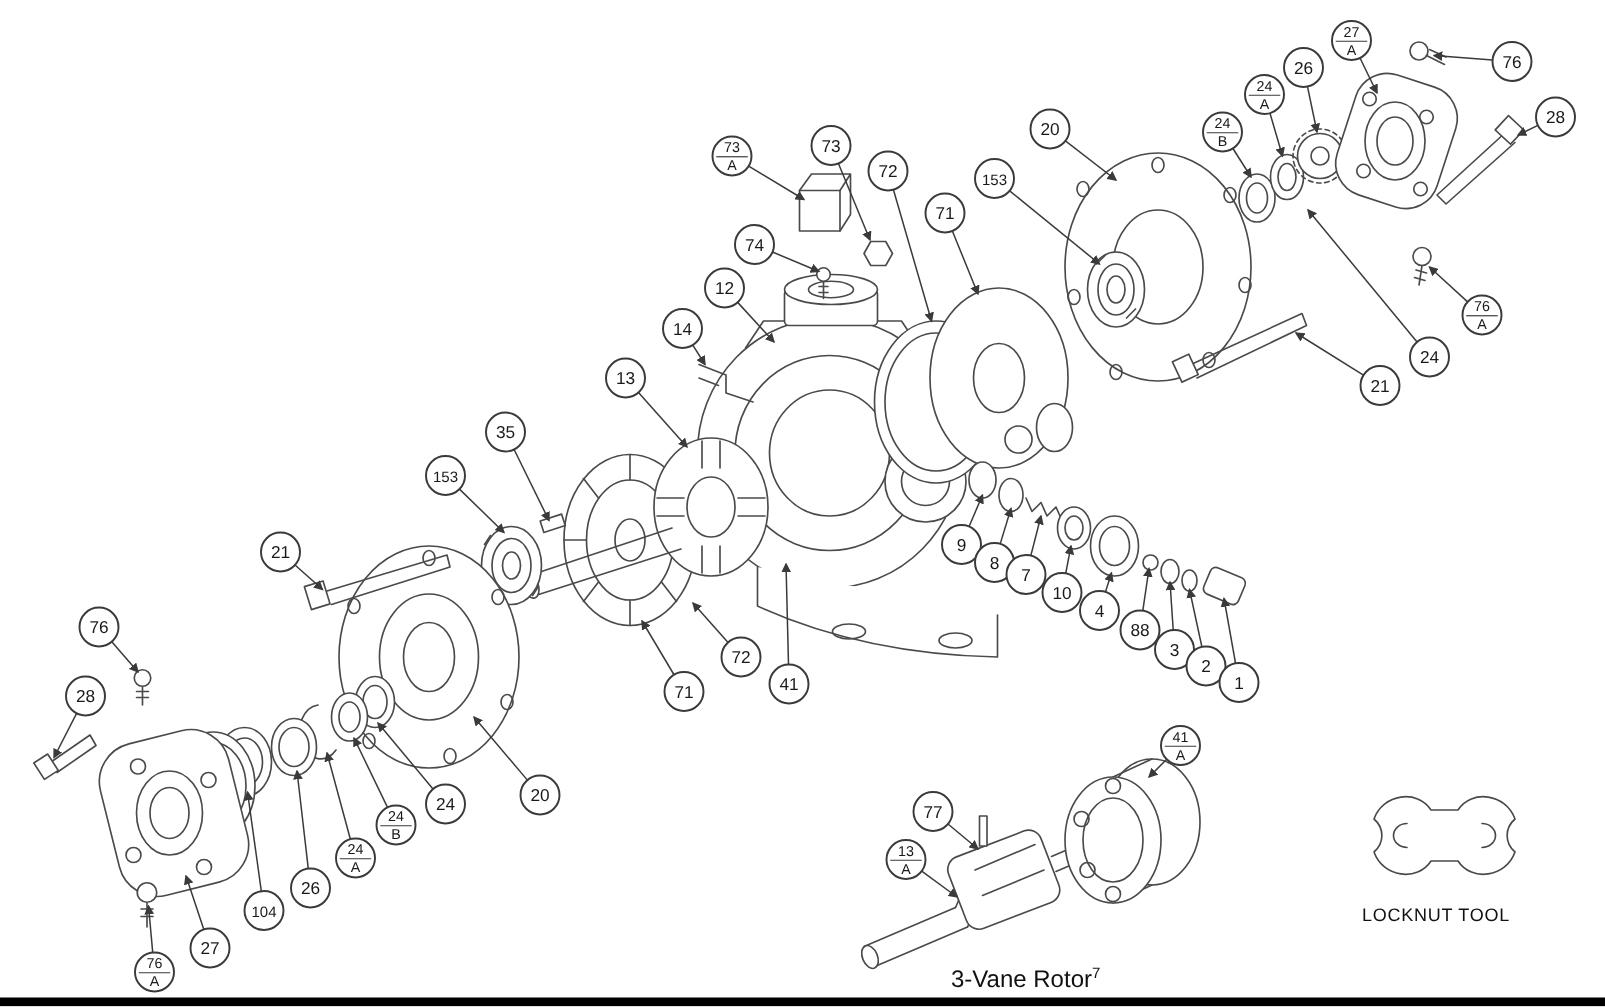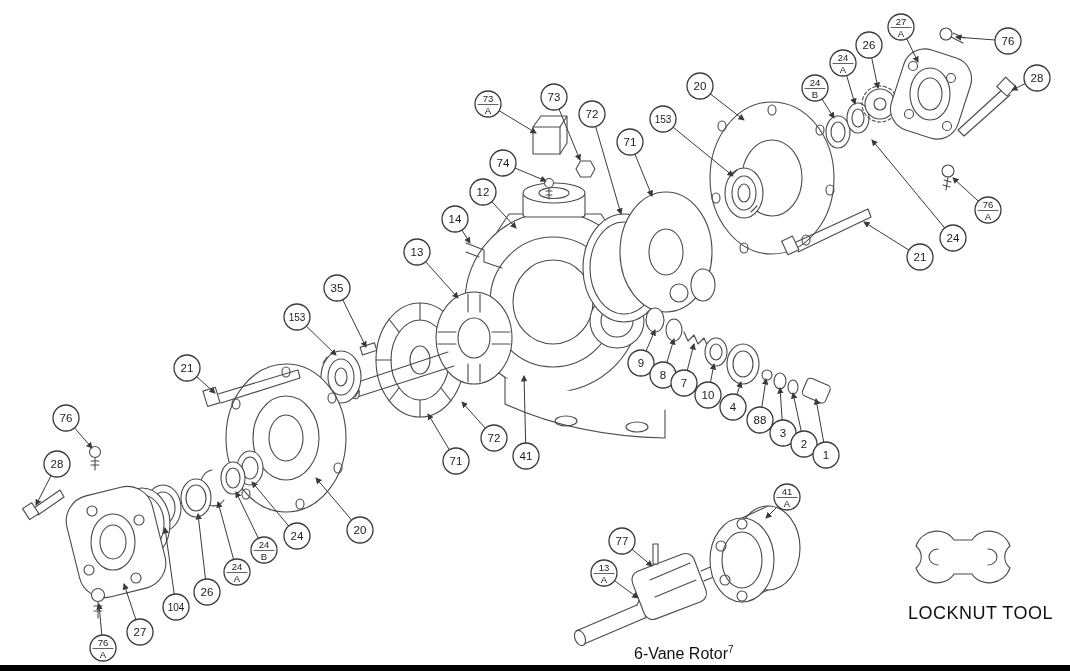--- a/index.html
+++ b/index.html
@@ -18,21 +18,21 @@
   .leader { stroke:#3a3a3a; stroke-width:1; fill:none; }
   .balloon { fill:#ffffff; stroke:#3a3a3a; stroke-width:1.3; }
   .balloon-divider { stroke:#3a3a3a; stroke-width:0.8; }
   text.balloon-text { font-family:"Liberation Sans", sans-serif; font-size:11.5px; fill:#1a1a1a; text-anchor:middle; stroke:none; }
   text.balloon-text.three { font-size:10px; }
   text.balloon-text.two { font-size:9.5px; }
 
   .caption { position:absolute; color:#111; white-space:nowrap; }
   .rotor-caption { left:634px; top:644px; font-size:16px; }
   .rotor-caption sup { font-size:10px; }
-  .tool-caption { left:908px; top:603px; font-size:18px; letter-spacing:0.5px; }
+  .tool-caption { left:908px; top:603px; font-size:12px; letter-spacing:0.5px; }
   .bottom-bar { position:absolute; left:0; bottom:0; width:100%; height:6px; background:#000; }
 </style>
 </head>
 <body>
 
 <div class="stage">
   <svg class="diagram" viewBox="0 0 1070 671">
     <defs>
       <marker id="arr" viewBox="0 0 10 10" refX="8.5" refY="5" markerWidth="6.5" markerHeight="6.5" orient="auto-start-reverse">
         <path class="arrow-head" d="M0,0 L10,5 L0,10 Z"></path>
@@ -451,17 +451,17 @@
         <g>
           <circle cx="787" cy="497" r="13" class="balloon"></circle>
           <text x="787" y="494.5" class="balloon-text two">41</text>
           <line x1="776.5" y1="497.5" x2="797.5" y2="497.5" class="balloon-divider"></line>
           <text x="787" y="506.5" class="balloon-text two">A</text>
         </g>
       </g>
   </svg>
 
   <div class="caption rotor-caption">
-    <span>6-Vane Rotor</span><sup>7</sup>
+    <span>3-Vane Rotor</span><sup>7</sup>
   </div>
   <div class="caption tool-caption">LOCKNUT TOOL</div>
   <div class="bottom-bar"></div>
 </div>
 
 </body></html>

